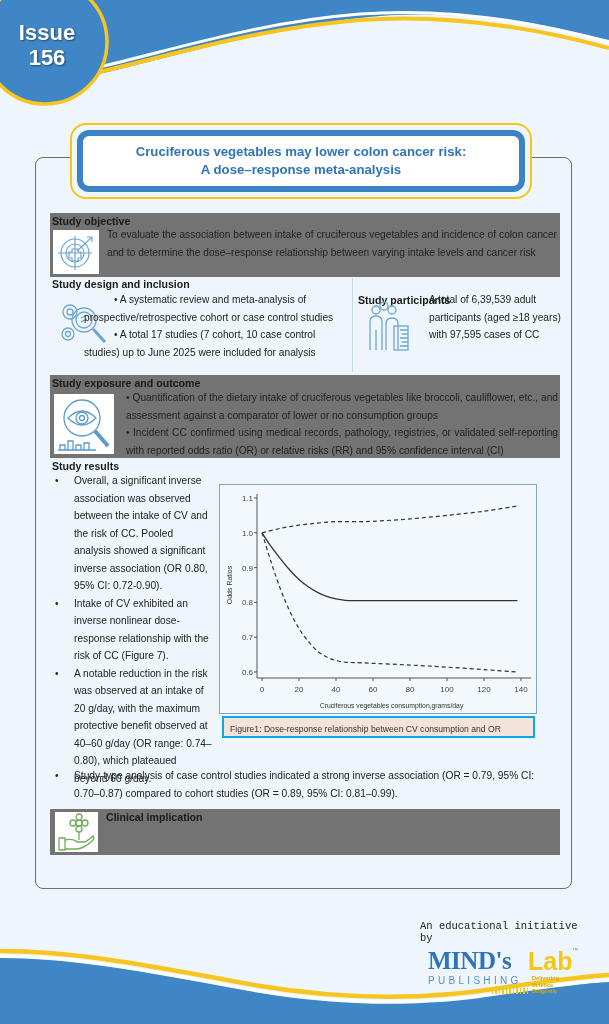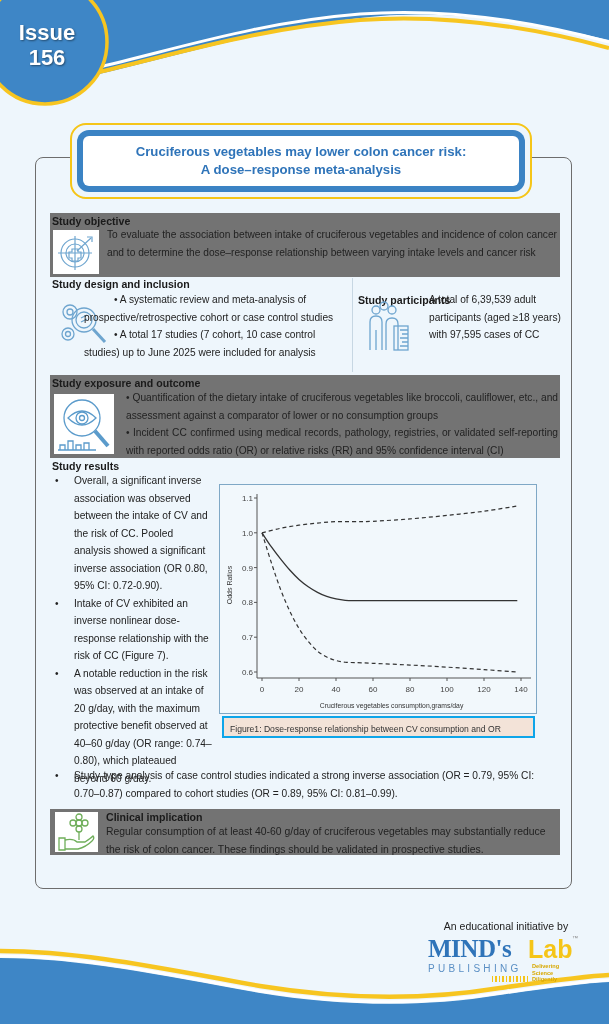--- a/index.html
+++ b/index.html
@@ -191,25 +191,24 @@
           <circle cx="24" cy="17" r="3"></circle>
           <circle cx="18" cy="11" r="3"></circle>
           <circle cx="30" cy="11" r="3"></circle>
         <path d="M24,20 v8"></path>
         <path d="M4,26 h6 v12 h-6 z"></path>
         <path d="M10,28 q8,-2 12,2 h8 q6,-4 8,-6 q2,2 -1,5 q-6,6 -14,8 h-13"></path>
       </g>
     </svg>
   </div>
   <div class="h abs" style="left:56px;top:2px;">Clinical implication</div>
-  <div class="txt abs" style="left:56px;top:14px;width:452px;font-size:10.4px;">Regular consumption of at least 40-60 g/day of cruciferous vegetables may substantially reduce the risk of colon cancer. These findings should be validated in prospective studies.</div>
 </div>
 
 <div class="logo">
-  <div style="font-size:10.5px;color:#222;text-align:center;width:172px;">An educational initiative by</div>
+  <div style="font-size:10.5px;color:#222;text-align:left;width:172px;font-family:Liberation Mono, monospace;">An educational initiative by</div>
   <div style="position:relative;height:48px;margin-top:3px;">
     <span class="abs" style="left:8px;top:0;font-family:'Liberation Serif',serif;font-weight:bold;font-size:25px;color:#2f74b9;letter-spacing:-0.5px;">MIND's</span>
     <span class="abs" style="left:108px;top:0;font-weight:bold;font-size:25px;color:#f5c518;">Lab</span>
     <span class="abs" style="left:152px;top:0;font-size:6px;color:#888;">™</span>
     <span class="abs" style="left:8px;top:28px;font-size:10px;letter-spacing:3.3px;color:#5a8fc4;">PUBLISHING</span>
     <div class="abs" style="left:112px;top:28px;font-size:5.6px;line-height:6.5px;color:#d8a800;font-weight:bold;">
       <div>Delivering</div>
       <div>Science</div>
       <div>Diligently</div>
     </div>

